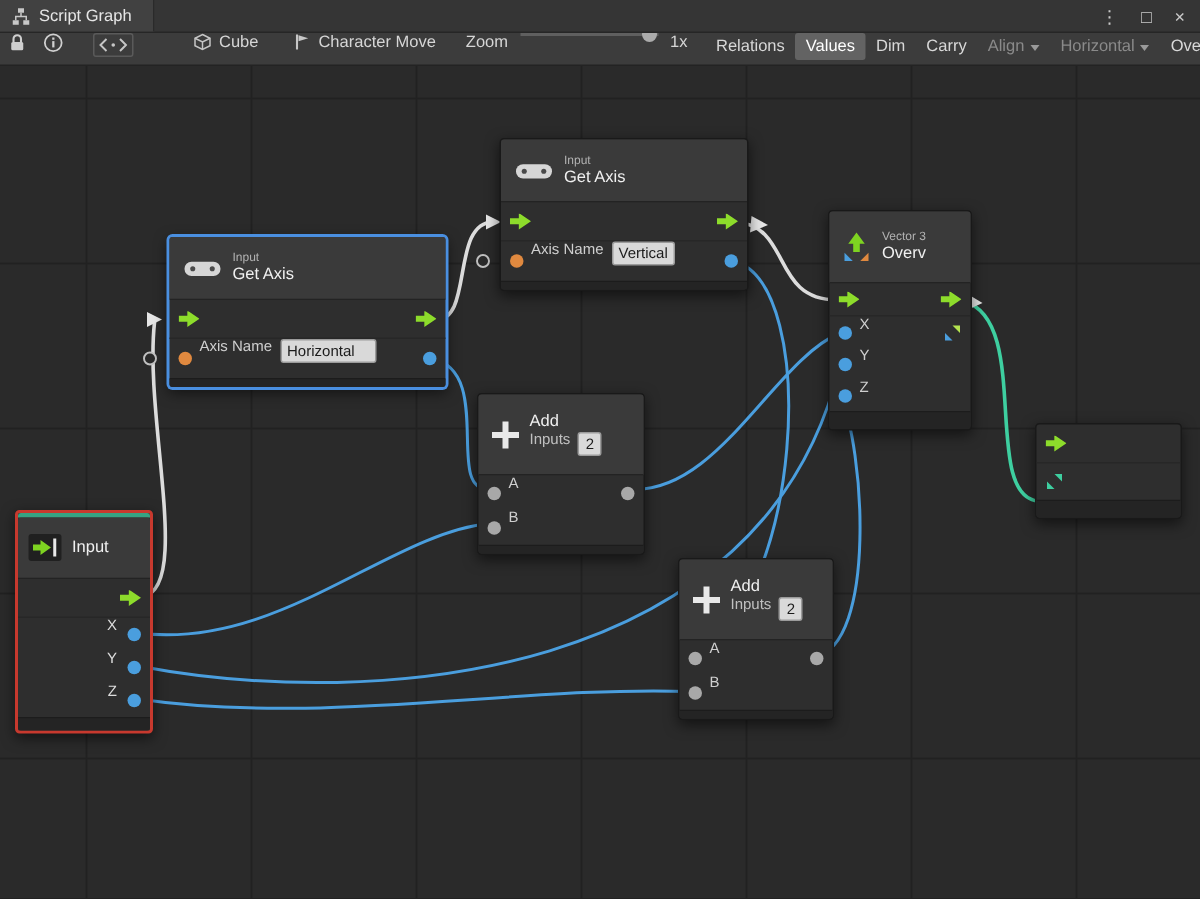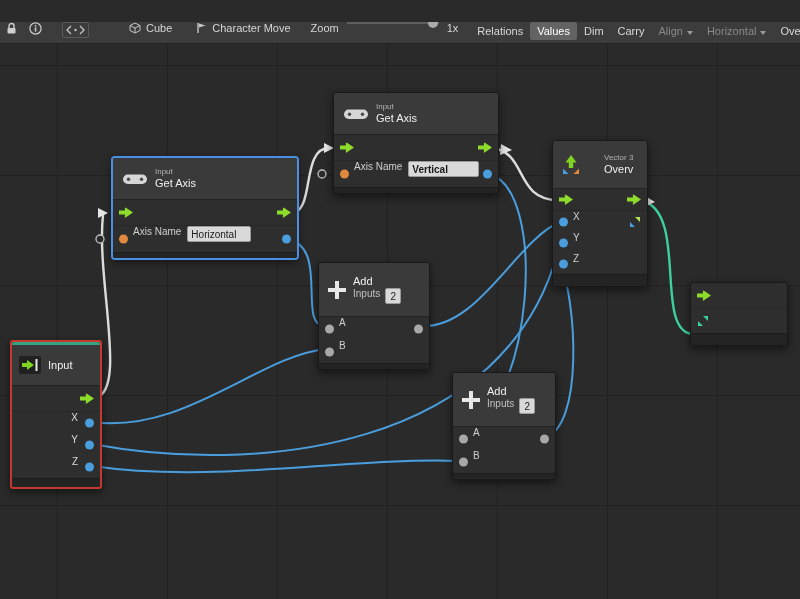--- a/index.html
+++ b/index.html
@@ -82,20 +82,38 @@
     display:inline-flex; align-items:center; justify-content:center; flex:none; }
   .plus-icon { position:relative; width:18px; height:18px; flex:none; }
   .plus-icon::before { content:""; position:absolute; left:0; right:0; top:7px; height:4px; background:#e8e8e8; }
   .plus-icon::after { content:""; position:absolute; top:0; bottom:0; left:7px; width:4px; background:#e8e8e8; }
 </style>
 </head>
 <body>
 
 <div class="window">
 
+  <div class="tabbar">
+    <div class="tab">
+      <span class="ticon">
+        <svg width="12" height="12" viewBox="0 0 12 12">
+            <rect x="4" y="0.5" width="4" height="3" fill="#c8c8c8"></rect>
+            <rect x="0.5" y="8.5" width="4" height="3" fill="#c8c8c8"></rect>
+            <rect x="7.5" y="8.5" width="4" height="3" fill="#c8c8c8"></rect>
+            <path d="M6 3.5 V6 M2.5 8.5 V6 H9.5 V8.5" stroke="#c8c8c8" stroke-width="1" fill="none"></path>
+          </svg>
+      </span>
+      <span>Script Graph</span>
+    </div>
+    <div class="win-controls">
+      <span>⋮</span>
+      <span>□</span>
+      <span>×</span>
+    </div>
+  </div>
 
   <div class="toolbar">
     <span class="ticon" style="margin-right:12px;">
       <svg width="11" height="13" viewBox="0 0 11 13">
           <path d="M3 6 V4 a2.5 2.5 0 0 1 5 0 V6" stroke="#cfcfcf" stroke-width="1.4" fill="none"></path>
           <rect x="1.5" y="6" width="8" height="5.5" rx="1" fill="#cfcfcf"></rect>
         </svg>
     </span>
     <span class="ticon" style="margin-right:20px;">
       <svg width="13" height="13" viewBox="0 0 13 13">
@@ -185,21 +203,21 @@
           <span class="ntitle">Get Axis</span>
         </span>
       </div>
       <div class="row sep h26">
         <span class="flow-arrow port-l"></span>
         <span class="flow-arrow port-r"></span>
       </div>
       <div class="row h26">
         <span class="dot orange port-l"></span>
         <span class="row-label">Axis Name</span>
-        <input class="field" style="width: 71px; margin-left: 6px; font-weight: bold;" readonly="" value="Vertical">
+        <input class="field" style="width: 42px; margin-left: 6px;" readonly="" value="Vertical">
         <span class="dot blue port-r"></span>
       </div>
       <div class="footer f6"></div>
     </div>
 
     <div class="node selected-blue" style="left:112px; top:113px; width:186px;">
       <div class="node-header h42">
         <span class="ticon">
           <svg width="26" height="16" viewBox="0 0 26 16">
               <rect x="1" y="3.5" width="24" height="9.5" rx="4.7" fill="#d6d6d6"></rect>
@@ -242,21 +260,21 @@
         <span class="dot gray port-r"></span>
       </div>
       <div class="row h23">
         <span class="dot gray port-l"></span>
         <span class="row-label">B</span>
       </div>
       <div class="footer f6"></div>
     </div>
 
     <div class="node" style="left:552px; top:96px; width:96px;">
-      <div class="node-header h48" style="padding:0 7px; gap:22px;">
+      <div class="node-header h48" style="padding:0 7px; gap:6px;">
         <span class="ticon">
           <svg width="22" height="22" viewBox="0 0 22 22">
               <path d="M11 1 L16.5 8.5 H13.2 V14 H8.8 V8.5 H5.5 Z" fill="#7ed321"></path>
               <path d="M3 20 L3 14.5 L8.5 20 Z" fill="#4a9ede"></path>
               <path d="M19 20 L13.5 20 L19 14.5 Z" fill="#e0893f"></path>
             </svg>
         </span>
         <span class="hdr-col">
           <span class="cat">Vector 3</span>
           <span class="ntitle">Overv</span>

